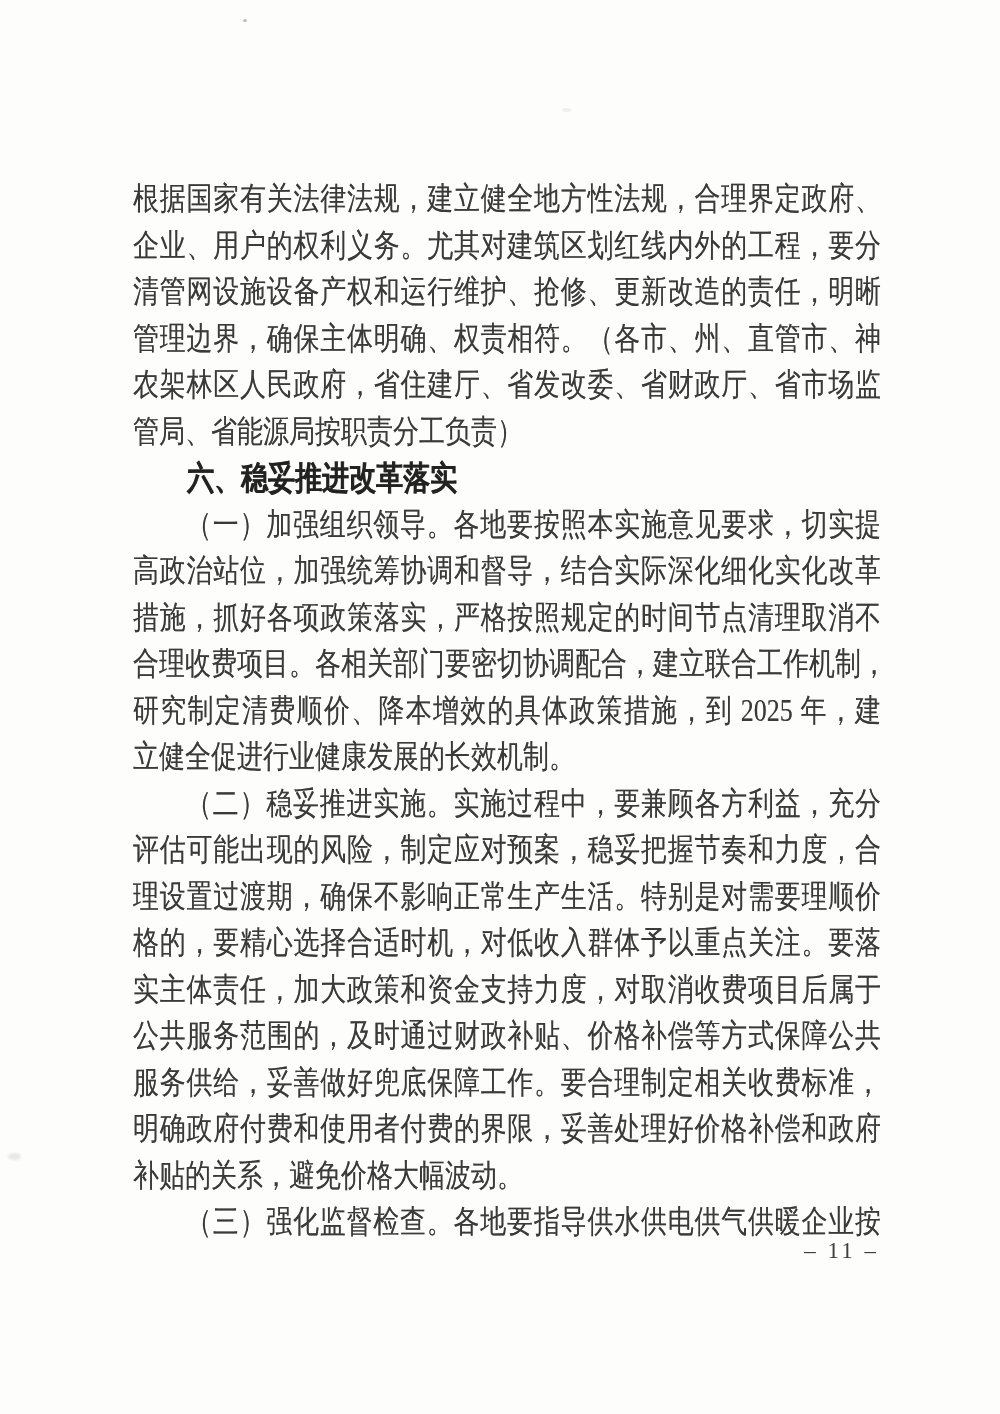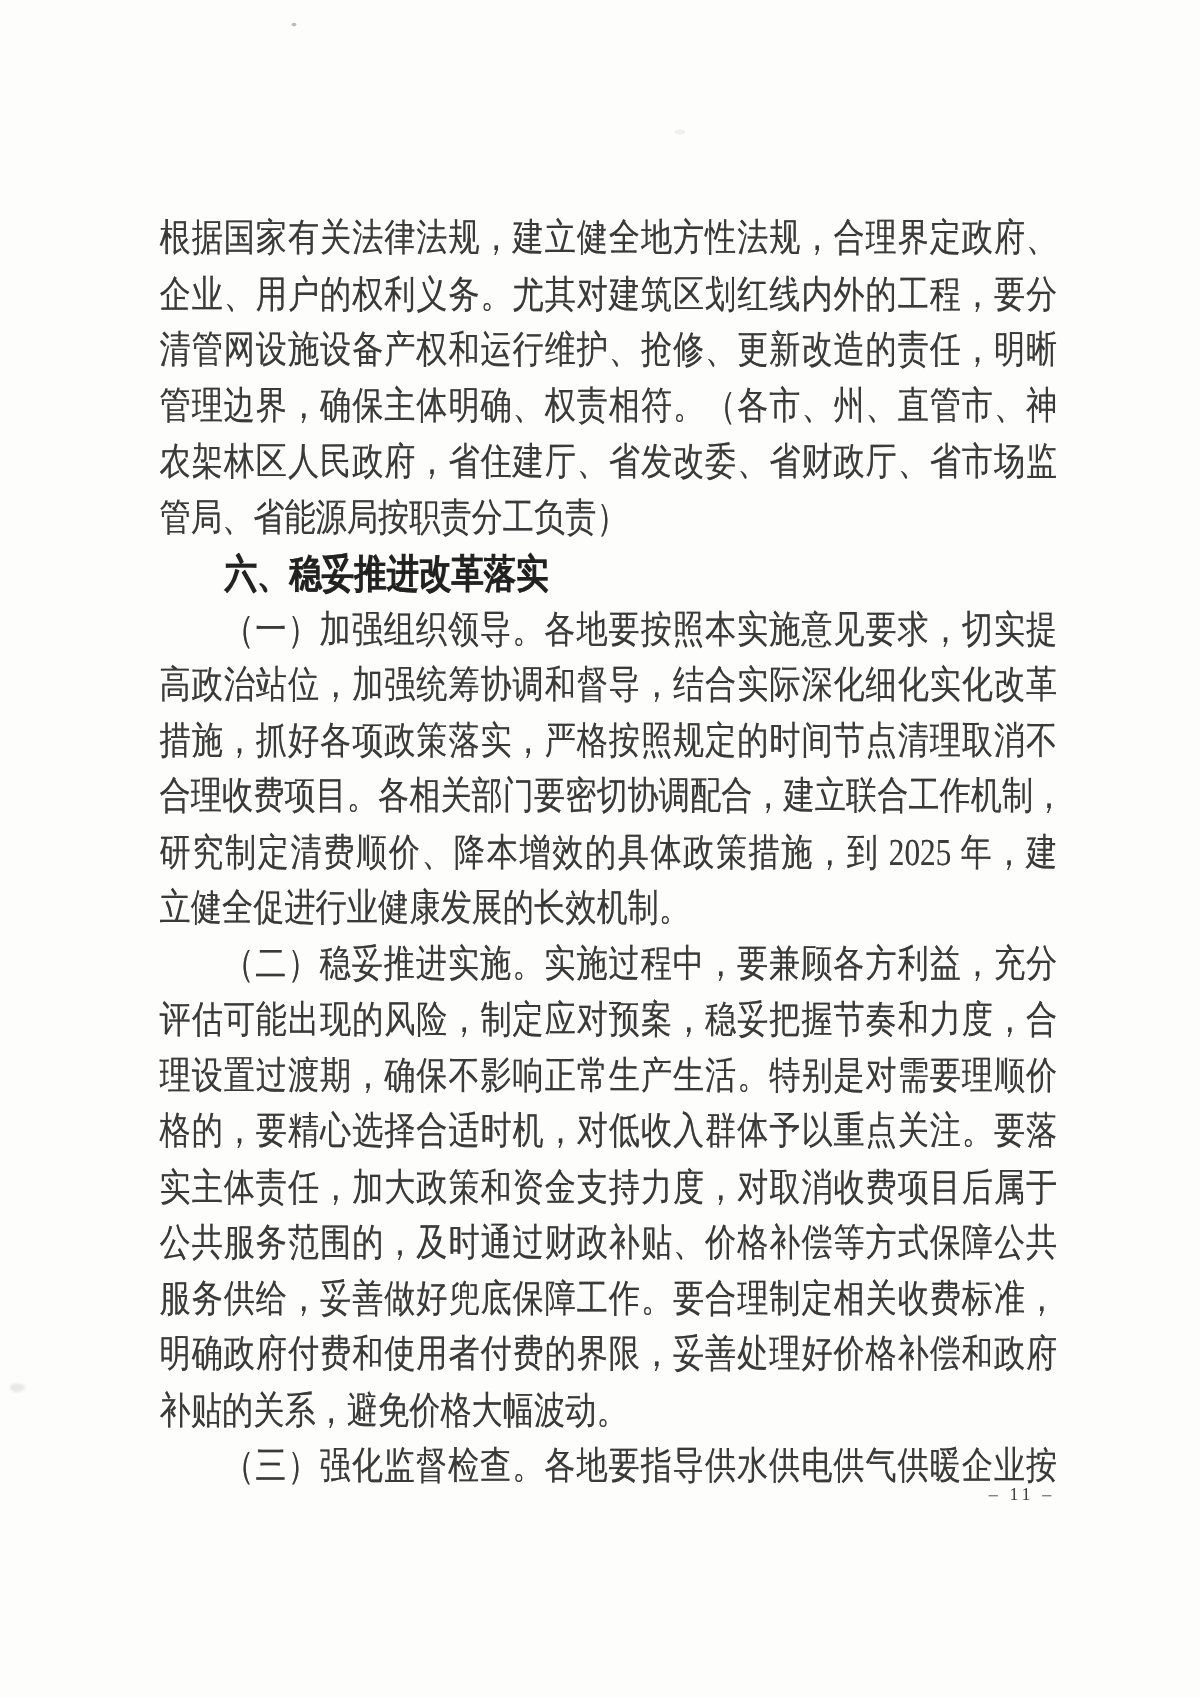--- a/index.html
+++ b/index.html
@@ -45,21 +45,21 @@
     font-size:27px;
     text-align:left;
     text-align-last:left;
     text-indent:54px;
     text-shadow:0.4px 0 0 rgba(30,30,30,0.8);
   }
   .page-number{
     position:absolute;
     right:121px;
     top:1238px;
-    font-size:15px;
+    font-size:23px;
     letter-spacing:3px;
     color:#3f3f3f;
     font-family:"Liberation Serif","DejaVu Serif",serif;
   }
   .artifact{
     position:absolute;
     border-radius:50%;
   }
   .artifact.a1{left:243px;top:19px;width:4px;height:3px;background:#bdbdbd;}
   .artifact.a2{left:562px;top:108px;width:9px;height:4px;background:#f0efee;}

